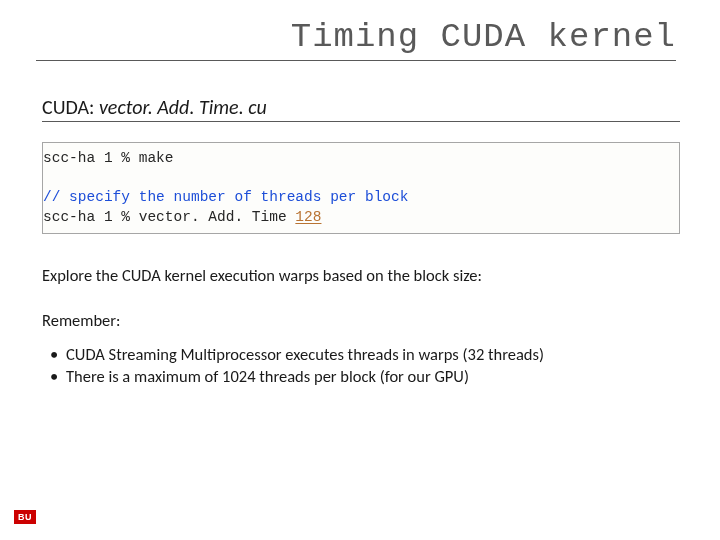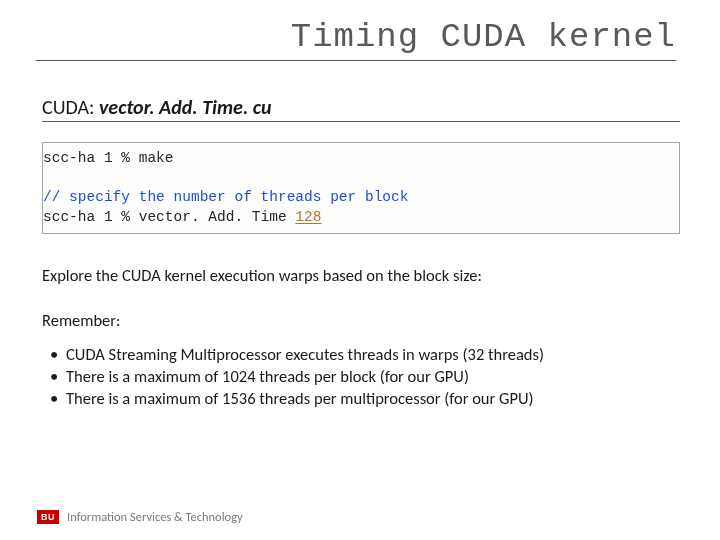--- a/index.html
+++ b/index.html
@@ -30,21 +30,21 @@
   .section {
     margin: 34px 40px 0 42px;
   }
   .section-label {
     font-size: 20px;
     padding-bottom: 2px;
     border-bottom: 1px solid #595959;
     font-weight: 400;
   }
   .section-label .normal { font-weight: 400; }
-  .section-label .em { font-style: italic; font-weight: 700; }
+  .section-label .em { font-style: italic; font-weight: 400; }
   .code-box {
     margin: 20px 40px 0 42px;
     border: 1.5px solid #a6a6a6;
     background: #fdfdfb;
     padding: 6px 8px 6px 0;
     font-family: "Courier New", Courier, monospace;
     font-size: 14.5px;
     line-height: 1.35;
     color: #262626;
   }
@@ -67,21 +67,21 @@
     margin-top: 12px;
   }
   .remember-block li::before {
     content: "•";
     display: inline-block;
     width: 24px;
     text-align: center;
   }
   .footer {
     position: absolute;
-    left: 37px;
+    left: 14px;
     bottom: 16px;
     display: flex;
     align-items: center;
     gap: 8px;
   }
   .bu-logo {
     width: 22px;
     height: 14px;
     background: #c00;
     color: #fff;
@@ -119,20 +119,18 @@
   <div class="code-line"><span>scc-ha 1 % </span><span>vector. Add. Time </span><span class="code-num">128</span></div>
 </div>
 
 <div class="body-text">Explore the CUDA kernel execution warps based on the block size:</div>
 
 <div class="remember-block">
   <div>Remember:</div>
   <ul>
     <li><span>CUDA Streaming Multiprocessor executes threads in warps (32 threads)</span></li>
     <li><span>There is a maximum of 1024 threads per block (for our GPU)</span></li>
-    <li><span>There is a maximum of 1536 threads per multiprocessor (for our GPU)</span></li>
   </ul>
 </div>
 
 <div class="footer">
   <div class="bu-logo">BU</div>
-  <div class="footer-text">Information Services &amp; Technology</div>
 </div>
 
 </body></html>

